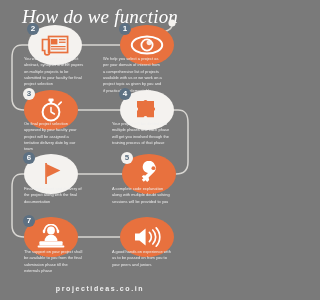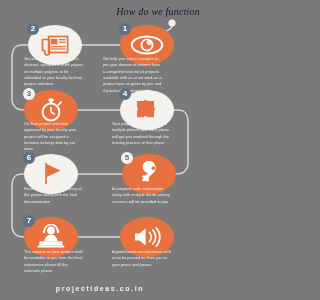--- a/index.html
+++ b/index.html
@@ -7,25 +7,25 @@
     width:200px;height:300px;overflow:hidden;
     background:#7a7a7a;
     font-family:"Liberation Sans",sans-serif;
     position:relative;
   }
   #stage{position:absolute;inset:0;}
 
   
   .title{
     position:absolute;left:0;top:6px;width:200px;
-    text-align:right;
+    text-align:center;
     font-family:"Liberation Serif",serif;
     font-style:italic;
-    font-size:10px;
-    color:#0f172a;
+    font-size:19px;
+    color:#ffffff;
     letter-spacing:.2px;
     white-space:nowrap;
   }
 
   
   #wires{position:absolute;left:0;top:0;width:200px;height:300px;}
 
   
   .node{position:absolute;width:54px;height:40px;}
   .bubble{

